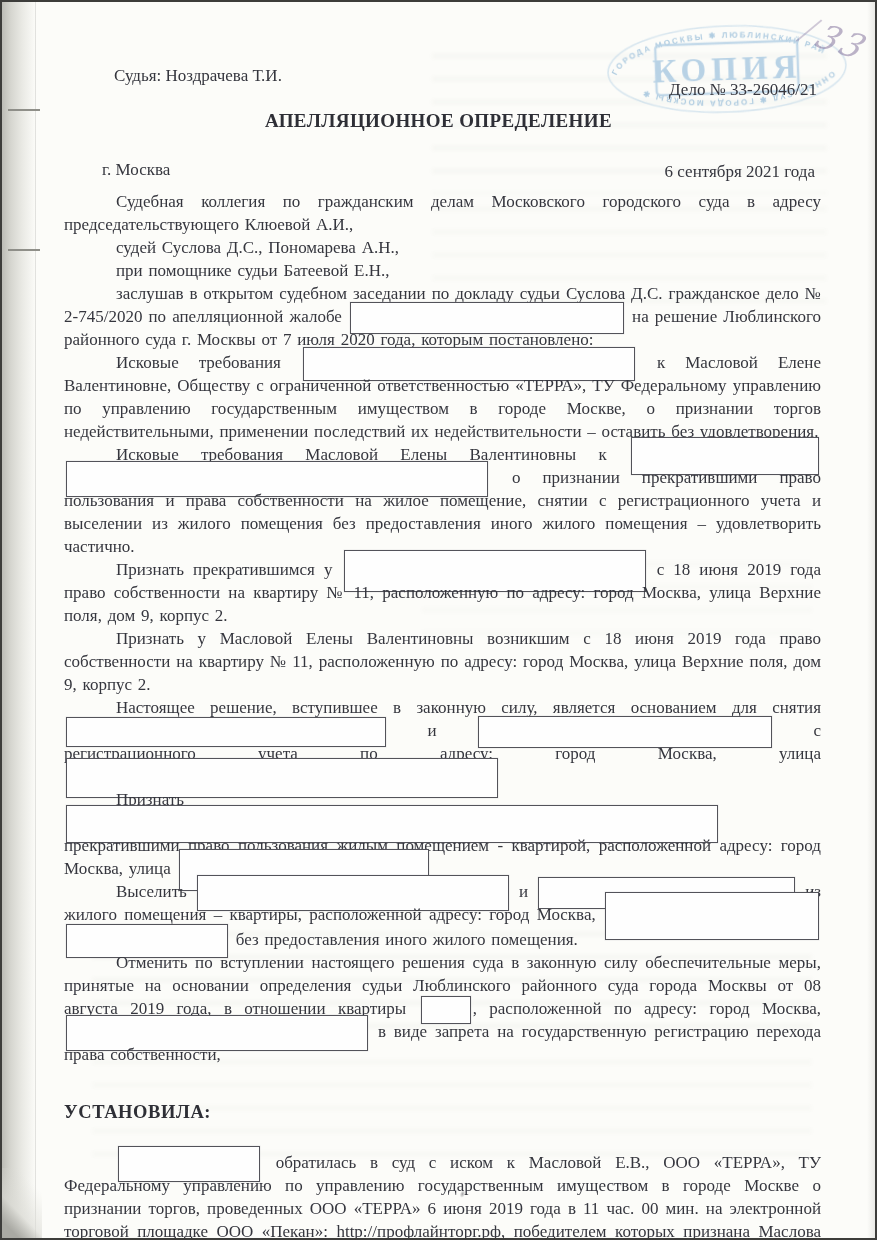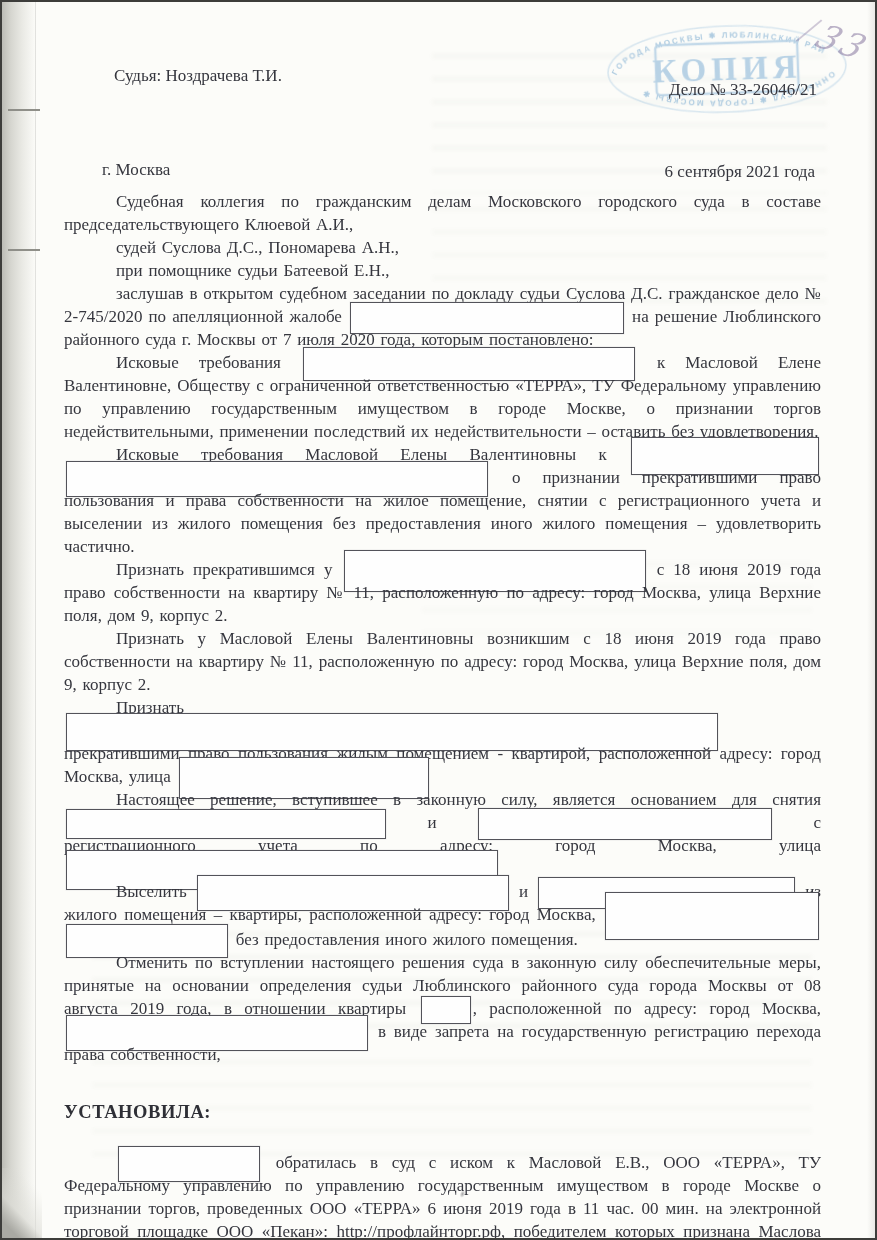--- a/index.html
+++ b/index.html
@@ -84,35 +84,36 @@
       <textPath href="#arcTop" startOffset="14">ОННЫЙ СУД ✱ ГОРОДА МОСКВЫ ✱</textPath>
     </text>
     <rect x="56" y="21" width="142" height="50" rx="4" fill="none" stroke="#b3cfe4" stroke-width="2.4" opacity=".85"></rect>
     <text x="127" y="58" text-anchor="middle" font-size="33" font-weight="bold" letter-spacing="5" fill="#b3cfe4" font-family="Liberation Serif, serif">КОПИЯ</text>
   </svg>
 
   <div class="handwritten">33</div>
 
   <div class="hdr judge-line">Судья: Ноздрачева Т.И.</div>
   <div class="hdr case-number">Дело № 33-26046/21</div>
+  <div class="doc-title">АПЕЛЛЯЦИОННОЕ ОПРЕДЕЛЕНИЕ</div>
   <div class="hdr city-line">г. Москва</div>
   <div class="hdr date-line">6 сентября 2021 года</div>
 
   <div class="content">
     <div id="intro-paras">
-        <p class="para">Судебная коллегия по гражданским делам Московского городского суда в составе председательствующего Клюевой А.И.,</p>
+        <p class="para">Судебная коллегия по гражданским делам Московского городского суда в адресу председательствующего Клюевой А.И.,</p>
         <p class="para">судей Суслова Д.С., Пономарева А.Н.,</p>
         <p class="para">при помощнике судьи Батеевой Е.Н.,</p>
         <p class="para">заслушав в открытом судебном заседании по докладу судьи Суслова Д.С. гражданское дело № 2-745/2020 по апелляционной жалобе <span class="redact" style="width: 272px; height: 30px;"></span> на решение Люблинского районного суда г. Москвы от 7 июля 2020 года, которым постановлено:</p>
         <p class="para">Исковые требования <span class="redact" style="width: 330px; height: 32px;"></span> к Масловой Елене Валентиновне, Обществу с ограниченной ответственностью «ТЕРРА», ТУ Федеральному управлению по управлению государственным имуществом в городе Москве, о признании торгов недействительными, применении последствий их недействительности – оставить без удовлетворения.</p>
         <p class="para">Исковые требования Масловой Елены Валентиновны к <span class="redact" style="width: 186px; height: 36px;"></span> <span class="redact" style="width: 420px; height: 34px;"></span> о признании прекратившими право пользования и права собственности на жилое помещение, снятии с регистрационного учета и выселении из жилого помещения без предоставления иного жилого помещения – удовлетворить частично.</p>
         <p class="para">Признать прекратившимся у <span class="redact" style="width: 300px; height: 40px;"></span> с 18 июня 2019 года право собственности на квартиру № 11, расположенную по адресу: город Москва, улица Верхние поля, дом 9, корпус 2.</p>
         <p class="para">Признать у Масловой Елены Валентиновны возникшим с 18 июня 2019 года право собственности на квартиру № 11, расположенную по адресу: город Москва, улица Верхние поля, дом 9, корпус 2.</p>
+        <p class="para">Настоящее решение, вступившее в законную силу, является основанием для снятия <span class="redact" style="width: 318px; height: 28px;"></span> и <span class="redact" style="width: 292px; height: 30px;"></span> с регистрационного учета по адресу: город Москва, улица <span class="redact" style="width: 430px; height: 38px;"></span></p>
         <p class="para">Признать <span class="redact" style="width: 650px; height: 36px;"></span> прекратившими право пользования жилым помещением - квартирой, расположенной адресу: город Москва, улица <span class="redact" style="width: 248px; height: 40px;"></span></p>
-        <p class="para">Настоящее решение, вступившее в законную силу, является основанием для снятия <span class="redact" style="width: 318px; height: 28px;"></span> и <span class="redact" style="width: 292px; height: 30px;"></span> с регистрационного учета по адресу: город Москва, улица <span class="redact" style="width: 430px; height: 38px;"></span></p>
         <p class="para">Выселить <span class="redact" style="width: 310px; height: 34px;"></span> и <span class="redact" style="width: 255px; height: 30px;"></span> из жилого помещения – квартиры, расположенной адресу: город Москва, <span class="redact" style="width: 212px; height: 46px;"></span> <span class="redact" style="width: 160px; height: 32px;"></span> без предоставления иного жилого помещения.</p>
         <p class="para">Отменить по вступлении настоящего решения суда в законную силу обеспечительные меры, принятые на основании определения судьи Люблинского районного суда города Москвы от 08 августа 2019 года, в отношении квартиры <span class="redact" style="width: 48px; height: 26px;"></span>, расположенной по адресу: город Москва, <span class="redact" style="width: 300px; height: 34px;"></span> в виде запрета на государственную регистрацию перехода права собственности,</p>
       </div>
     <div class="section-heading">УСТАНОВИЛА:</div>
     <div id="facts-paras">
         <p class="para"><span class="redact" style="width: 140px; height: 34px;"></span> обратилась в суд с иском к Масловой Е.В., ООО «ТЕРРА», ТУ Федеральному управлению по управлению государственным имуществом в городе Москве о признании торгов, проведенных ООО «ТЕРРА» 6 июня 2019 года в 11 час. 00 мин. на электронной торговой площадке ООО «Пекан»: http://профлайнторг.рф, победителем которых признана Маслова Е.В., недействительными, применении последствий их недействительности, мотивируя свои требования тем, что на указанных торгах была</p>
       </div>
   </div>
 
 </div>

